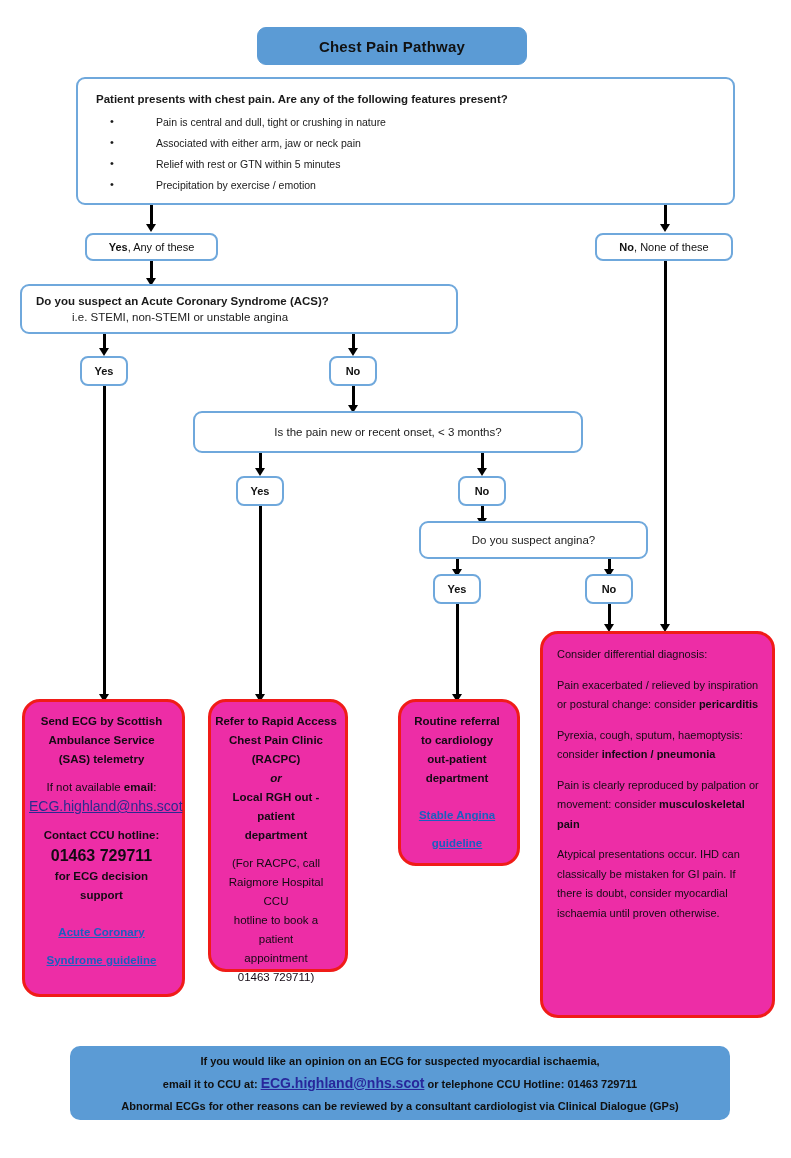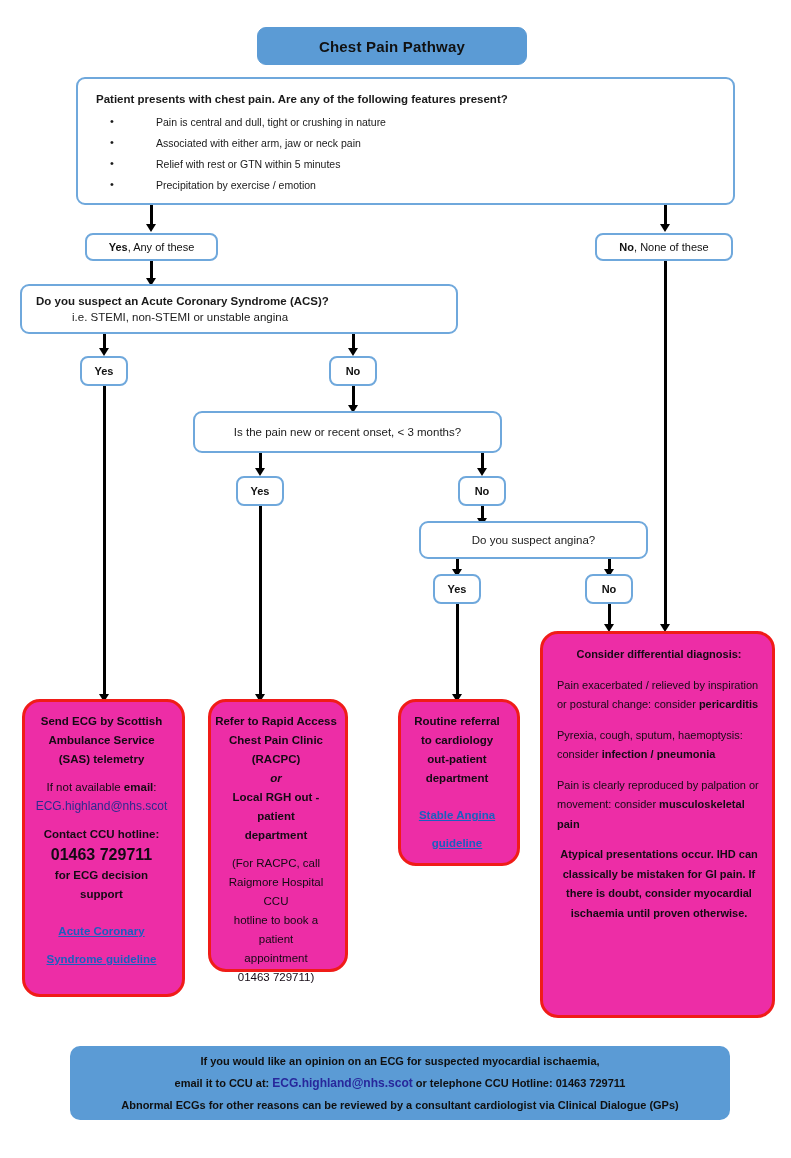--- a/index.html
+++ b/index.html
@@ -144,26 +144,27 @@
   .pk-big {
     font-size: 16px;
     font-weight: bold;
     line-height: 22px;
   }
   .pk-para {
     font-size: 11px;
     line-height: 19.5px;
     margin: 0 0 11px 0;
   }
-  .pk-para.b { font-weight: bold; text-align: center; }
+  .pk-para.b { font-weight: normal; }
   .pk-para:last-child { margin-bottom: 0; }
 
   a.link-dark, .link-dark {
     color: #2B2B8F;
-    font-size: 12px;
+    text-decoration: underline;
+    font-size: 14px;
     font-weight: normal;
   }
   a.link-blue, .link-blue {
     color: #1B5FBF;
     text-decoration: underline;
     font-size: 11.5px;
     font-weight: bold;
     line-height: 19px;
     margin-top: 9px;
   }
@@ -245,21 +246,21 @@
   <div class="abs chip" style="left:329px; top:356px; width:48px; height:30px;">
     <span>No</span>
   </div>
 
   <div class="vline abs" style="left:103px; top:386px; height:311px;"></div>
   <div class="arrowhead abs" style="left:99px; top:694px;"></div>
 
   <div class="vline abs" style="left:352px; top:386px; height:22px;"></div>
   <div class="arrowhead abs" style="left:348px; top:405px;"></div>
 
-  <div class="abs blue-outline center t-q" style="left:193px; top:411px; width:309px; height:42px;">
+  <div class="abs blue-outline center t-q" style="left:193px; top:411px; width:390px; height:42px;">
     <span>Is the pain new or recent onset, &lt; 3 months?</span>
   </div>
 
   <div class="vline abs" style="left:259px; top:453px; height:17px;"></div>
   <div class="arrowhead abs" style="left:255px; top:468px;"></div>
   <div class="vline abs" style="left:481px; top:453px; height:17px;"></div>
   <div class="arrowhead abs" style="left:477px; top:468px;"></div>
 
   <div class="abs chip" style="left:236px; top:476px; width:48px; height:30px;">
     <span>Yes</span>

